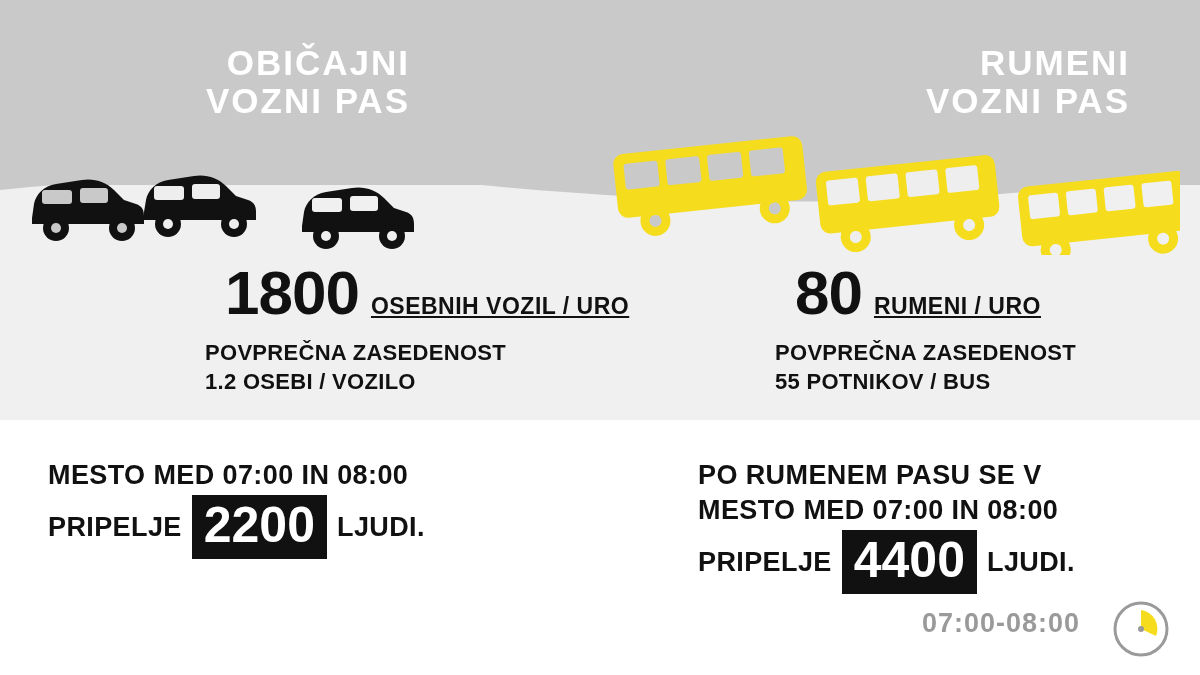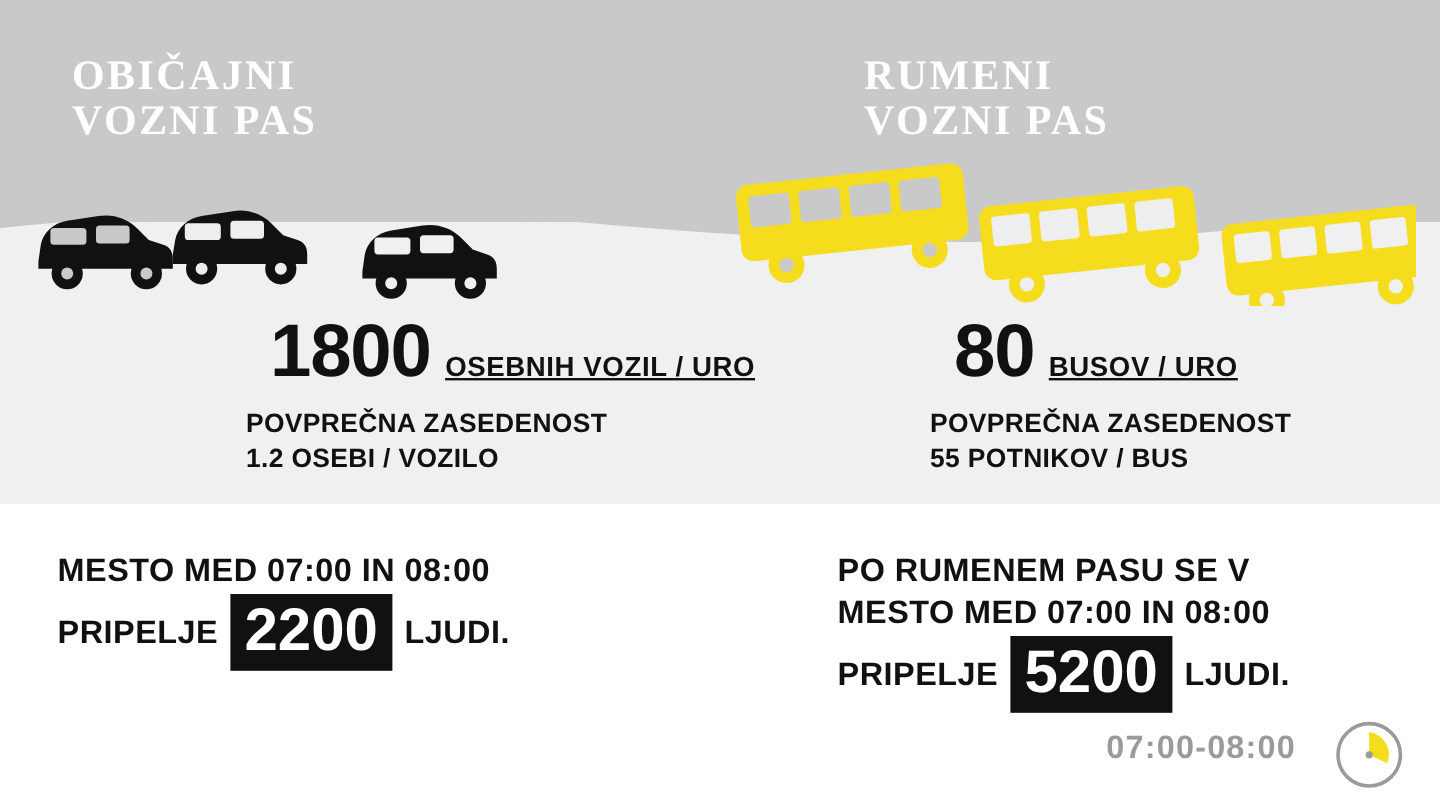--- a/index.html
+++ b/index.html
@@ -33,23 +33,22 @@
   }
 
   
   .col-title {
     position: absolute;
     color: #ffffff;
     font-weight: bold;
     font-size: 35px;
     line-height: 38px;
     letter-spacing: 2px;
-    text-align: left;
+    text-align: right;
     white-space: pre-line;
-    font-family: Liberation Serif, serif;
   }
   #title-left  { left: 60px; top: 44px; width: 350px; }
   #title-right { left: 720px; top: 44px; width: 410px; }
 
   
   .vehicles { position: absolute; }
   #cars  { left: 20px; top: 160px; width: 420px; height: 100px; }
   #buses { left: 600px; top: 125px; width: 580px; height: 130px; }
 
   
@@ -209,41 +208,41 @@
       <span class="big-num">1800</span>
       <span class="unit">OSEBNIH VOZIL / URO</span>
     </div>
     <div class="sub">POVPREČNA ZASEDENOST
 1.2 OSEBI / VOZILO</div>
   </div>
 
   <div class="stats" id="stats-right">
     <div class="stat-row">
       <span class="big-num">80</span>
-      <span class="unit">BUSOV / URO</span>
+      <span class="unit">RUMENI / URO</span>
     </div>
     <div class="sub">POVPREČNA ZASEDENOST
 55 POTNIKOV / BUS</div>
   </div>
 
   <div class="concl" id="concl-left">
     <div class="concl-line">MESTO MED 07:00 IN 08:00</div>
     <div class="concl-final">
       <span class="concl-line">PRIPELJE</span>
       <span class="concl-badge">2200</span>
       <span class="concl-line">LJUDI.</span>
     </div>
   </div>
 
   <div class="concl" id="concl-right">
     <div class="concl-line">PO RUMENEM PASU SE V</div>
     <div class="concl-line">MESTO MED 07:00 IN 08:00</div>
     <div class="concl-final">
       <span class="concl-line">PRIPELJE</span>
-      <span class="concl-badge">5200</span>
+      <span class="concl-badge">4400</span>
       <span class="concl-line">LJUDI.</span>
     </div>
   </div>
 
   <div id="footer">
     <div id="footer-time">07:00-08:00</div>
   </div>
 
   <div id="logo">
     <svg width="58" height="58" viewBox="0 0 58 58">

